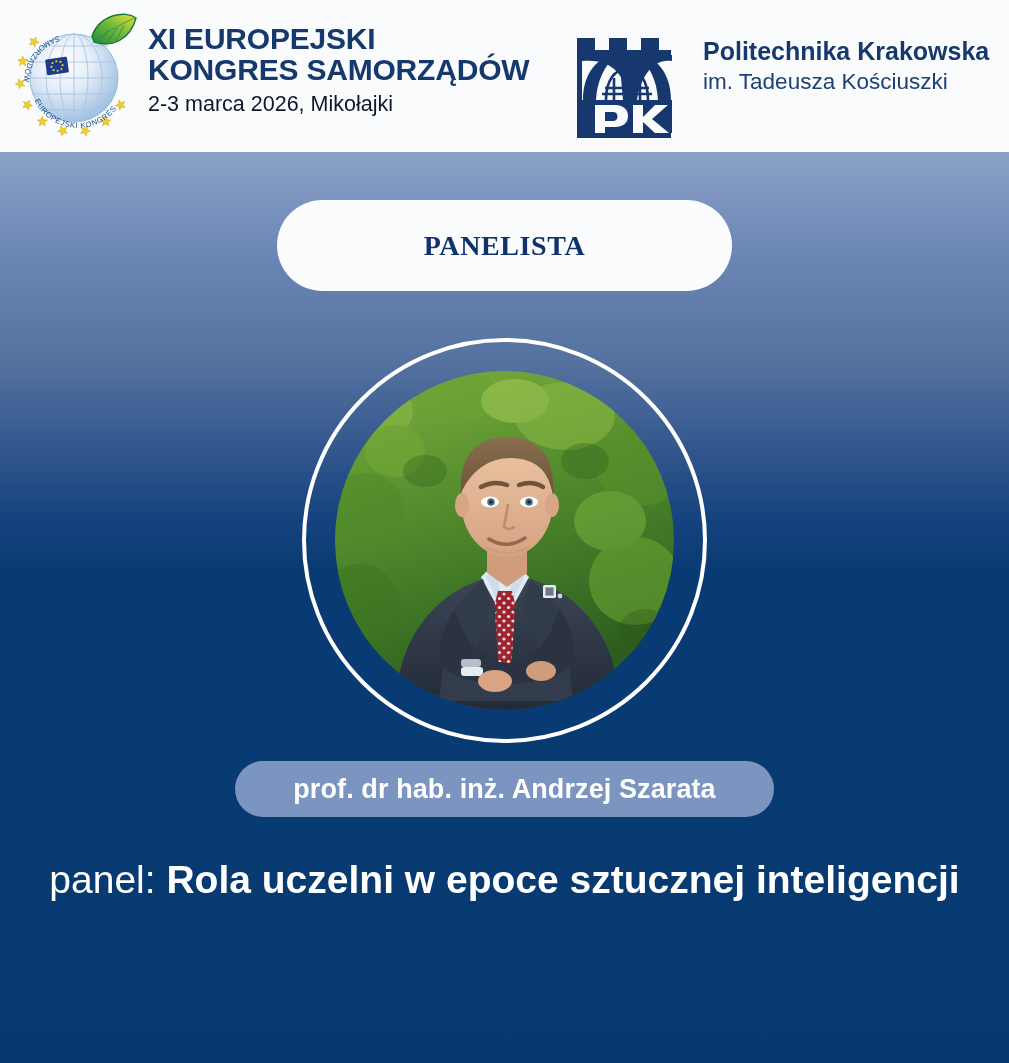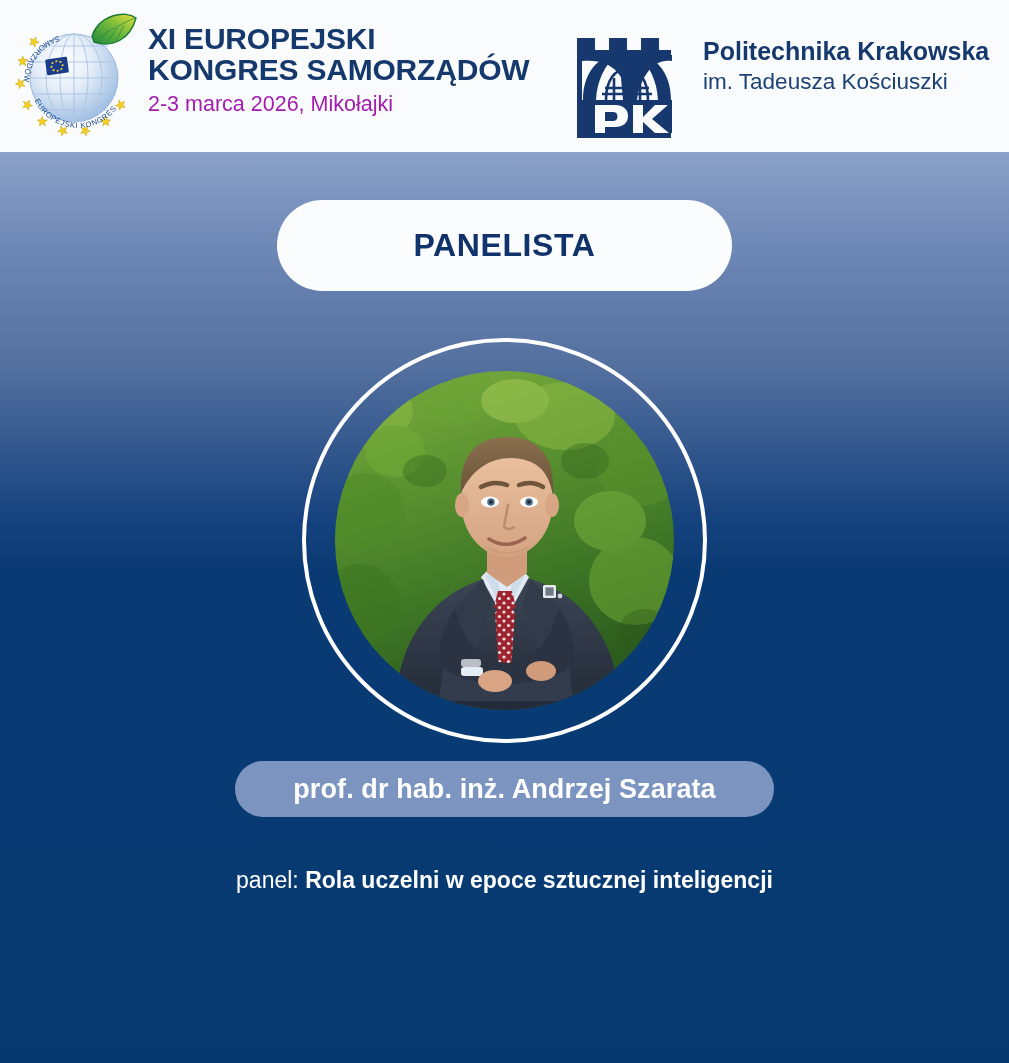--- a/index.html
+++ b/index.html
@@ -53,21 +53,21 @@
     font-weight: bold;
     letter-spacing: -0.2px;
     line-height: 31px;
     white-space: nowrap;
   }
   .eks-subtitle {
     font-size: 21.5px;
     font-weight: normal;
     line-height: 30px;
     margin-top: 4px;
-    color: #a21caf;
+    color: #0f172a;
     white-space: nowrap;
   }
 
   .pk-block {
     position: absolute;
     left: 575px;
     top: 36px;
     display: flex;
     align-items: flex-start;
   }
@@ -118,23 +118,24 @@
     width: 455px;
     height: 91px;
     background: #fbfcfd;
     border-radius: 46px;
     display: flex;
     align-items: center;
     justify-content: center;
   }
   .role-badge-label {
     color: #10336b;
-    font-size: 32px;
+    font-size: 28px;
     font-weight: bold;
     letter-spacing: 0.6px;
+    font-family: Liberation Serif, serif;
   }
 
   
   .portrait-wrap {
     position: absolute;
     left: 302px;
     top: 186px;
     width: 405px;
     height: 405px;
   }
@@ -181,21 +182,21 @@
   }
 
   
   .panel-line {
     position: absolute;
     left: 0;
     top: 705px;
     width: 1009px;
     text-align: center;
     color: #ffffff;
-    font-size: 23px;
+    font-size: 39px;
     line-height: 46px;
     white-space: nowrap;
   }
   .panel-prefix { font-weight: normal; }
   .panel-topic  { font-weight: bold; }
 </style>
 </head>
 <body>
 
 <div class="poster">

